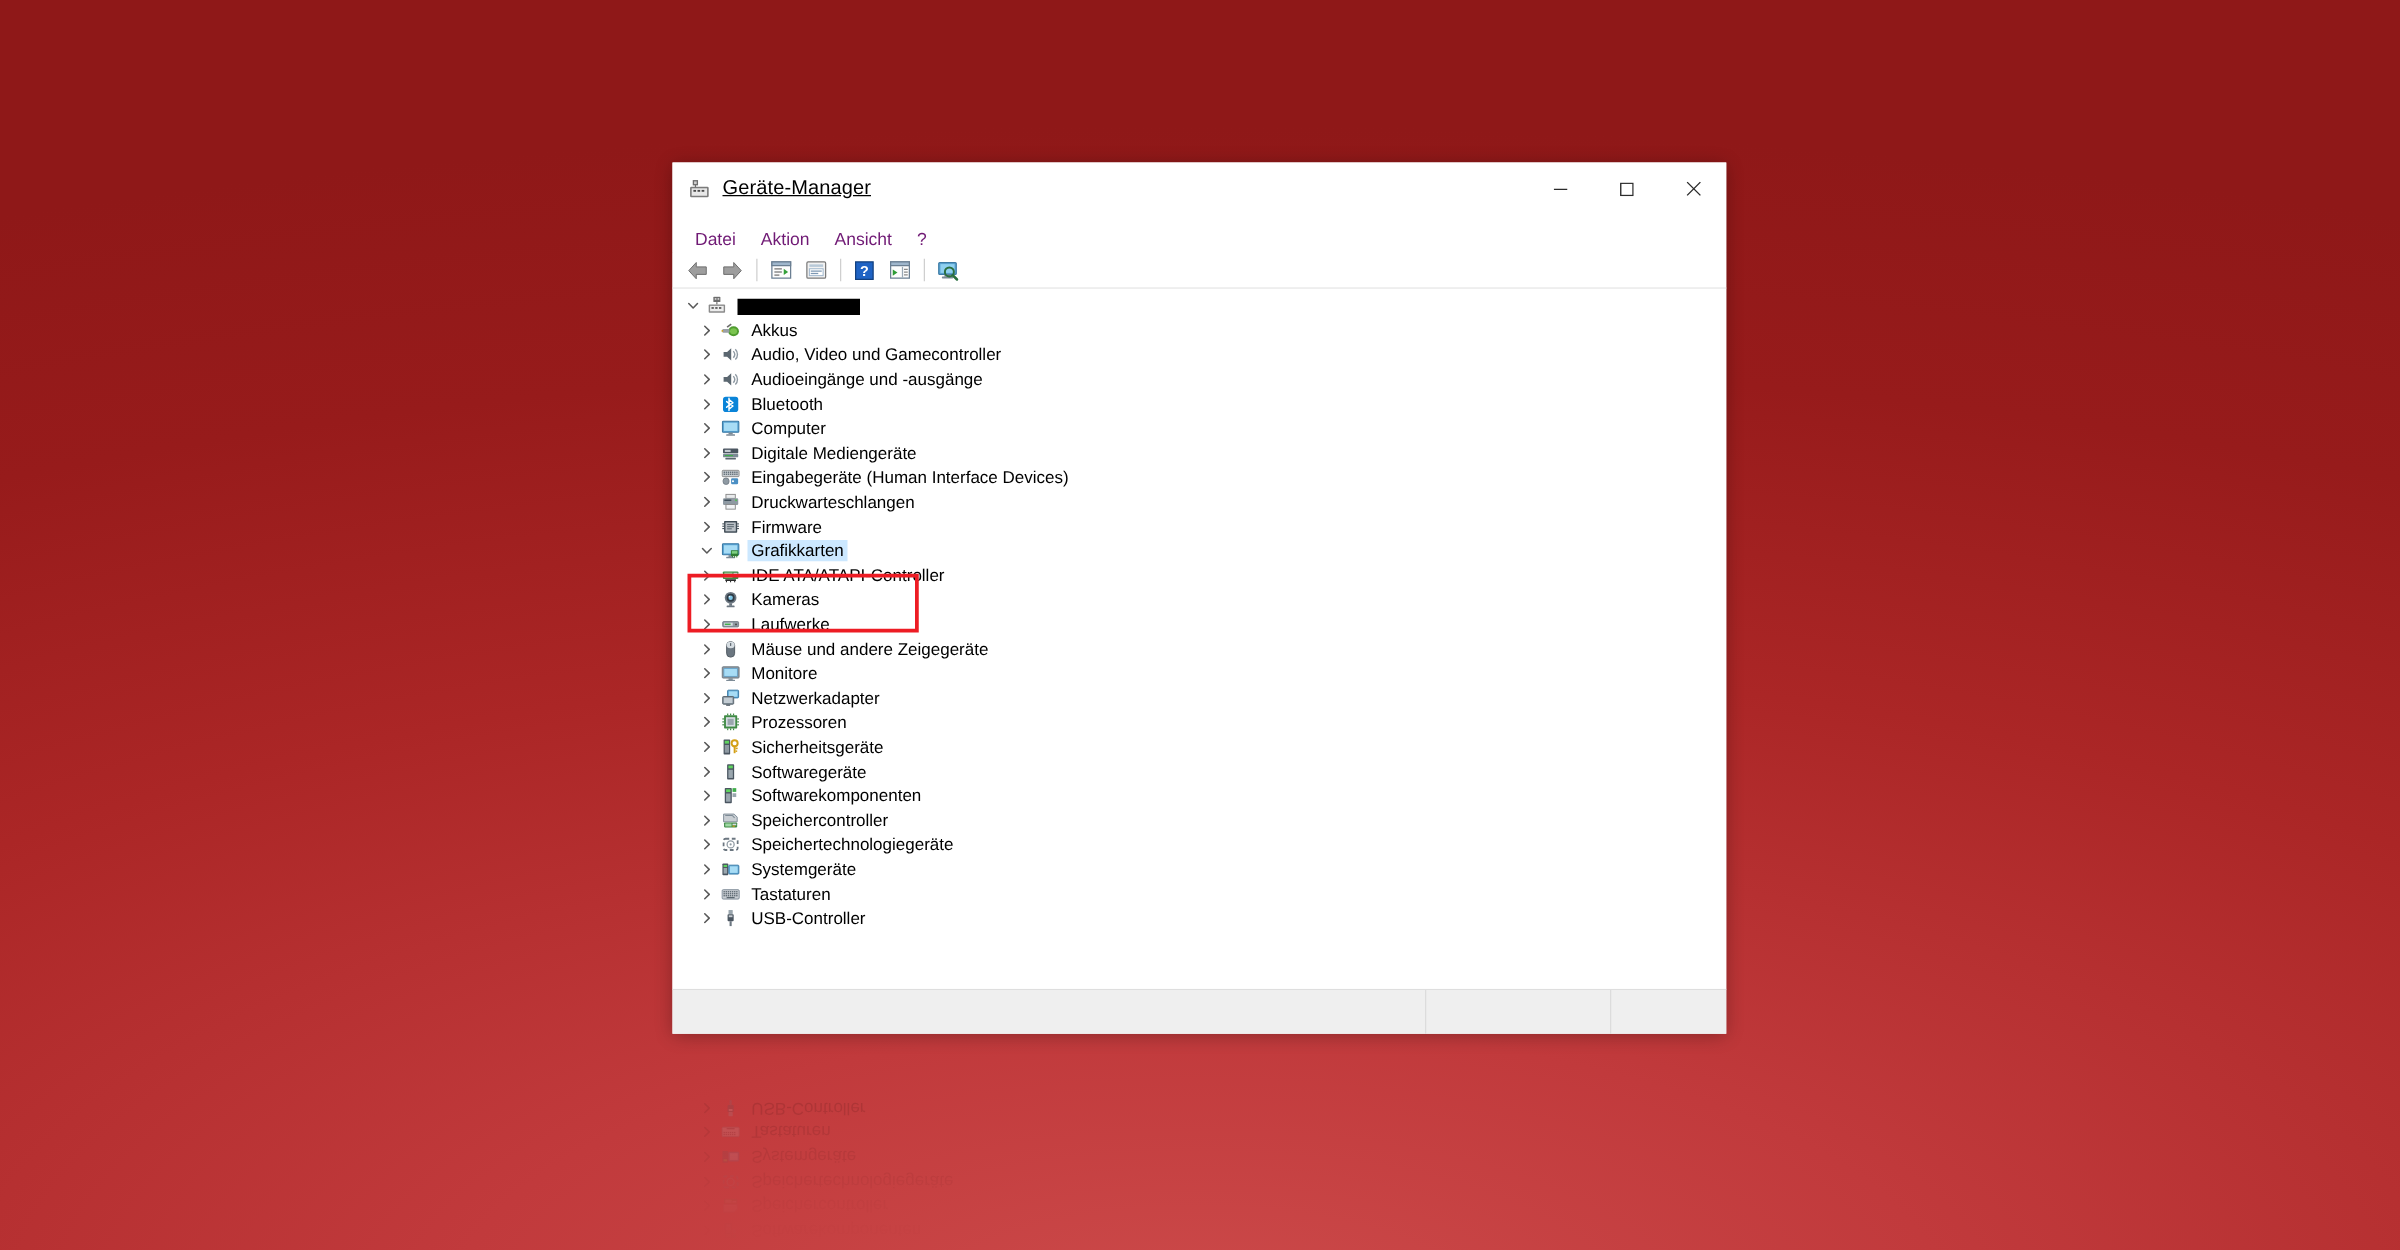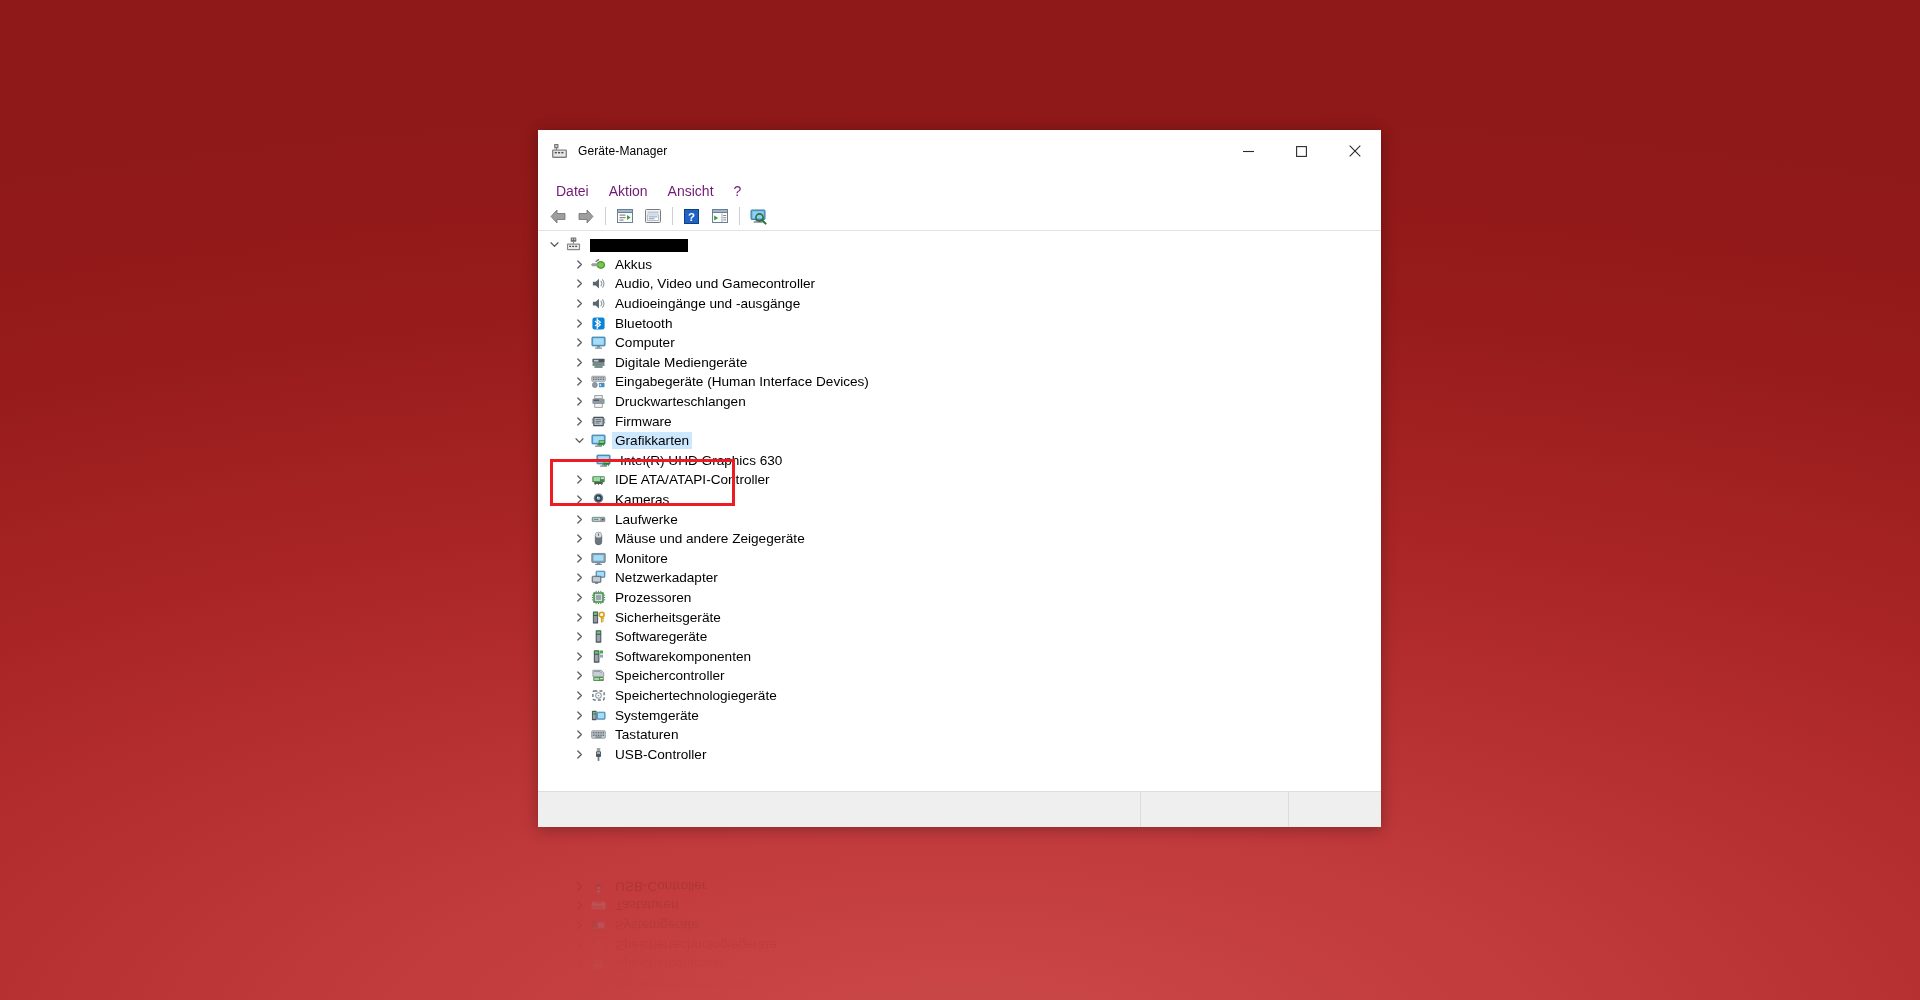--- a/index.html
+++ b/index.html
@@ -33,21 +33,21 @@
     display: flex; align-items: center;
     background: #ffffff;
     position: relative;
   }
   .titlebar-icon {
     margin-left: 12px; margin-right: 10px;
     width: 18px; height: 18px;
     display: flex; align-items: center; justify-content: center;
   }
   .titlebar-title {
-    font-size: 12px; color: #000; letter-spacing: 0.1px;
+    font-size: 16px; color: #000; letter-spacing: 0.1px; text-decoration: underline;
   }
   .win-controls {
     position: absolute; right: 0; top: 0; height: 42px;
     display: flex;
   }
   .win-btn {
     width: 53px; height: 42px;
     display: flex; align-items: center; justify-content: center;
     color: #2b2b2b;
   }
@@ -98,21 +98,21 @@
     display: flex; align-items: center; justify-content: center;
     color: #5a5a5a;
   }
   .node .ico {
     width: 20px; flex: 0 0 20px;
     display: flex; align-items: center; justify-content: center;
     margin-right: 4px;
   }
   .node .lbl { padding: 0 3px; line-height: 17px; }
   .depth0 { padding-left: 8px; }
-  .depth1 { padding-left: 33px; }
+  .depth1 { padding-left: 19px; }
   .depth2 { padding-left: 55px; }
   .node.selected .lbl { background: #cce8ff; }
   .redact {
     display: inline-block;
     width: 98px; height: 13px;
     background: #000; vertical-align: middle;
   }
 
   
   .annot-box {
@@ -488,38 +488,20 @@
           <g fill="#2f7d33">
               <rect x="9.2" y="12.6" width="0.9" height="1.2"></rect>
               <rect x="11" y="12.6" width="0.9" height="1.2"></rect>
               <rect x="12.8" y="12.6" width="0.9" height="1.2"></rect>
             </g>
         </svg>
       </span>
       <span class="lbl">Grafikkarten</span>
     </div>
 
-    <div class="node depth2">
-      <span class="ico">
-        <svg width="15" height="15" viewBox="0 0 16 16">
-          <rect x="1" y="2.2" width="14" height="9.4" rx="0.8" fill="#5aa5d4" stroke="#3a7aa5" stroke-width="0.9"></rect>
-          <rect x="2.3" y="3.4" width="11.4" height="7" fill="#a7dcf5"></rect>
-          <rect x="6.2" y="11.8" width="3.6" height="1.6" fill="#7d8b96"></rect>
-          <rect x="4.2" y="13.2" width="7.6" height="1.4" rx="0.5" fill="#7d8b96"></rect>
-          <rect x="8.2" y="7.6" width="6.4" height="5" rx="0.5" fill="#2f7d33"></rect>
-          <rect x="9" y="8.4" width="4.8" height="2.2" fill="#7ed183"></rect>
-          <g fill="#2f7d33">
-              <rect x="9.2" y="12.6" width="0.9" height="1.2"></rect>
-              <rect x="11" y="12.6" width="0.9" height="1.2"></rect>
-              <rect x="12.8" y="12.6" width="0.9" height="1.2"></rect>
-            </g>
-        </svg>
-      </span>
-      <span class="lbl">Intel(R) UHD Graphics 630</span>
-    </div>
 
 
     <div class="node depth1">
       <span class="chev">
           <svg width="9" height="9" viewBox="0 0 9 9">
             <path d="M2.8 1 L6.4 4.5 L2.8 8" fill="none" stroke="currentColor" stroke-width="1.25" stroke-linecap="round" stroke-linejoin="round"></path>
           </svg>
         </span>
       <span class="ico">
         <svg width="15" height="15" viewBox="0 0 16 16">

